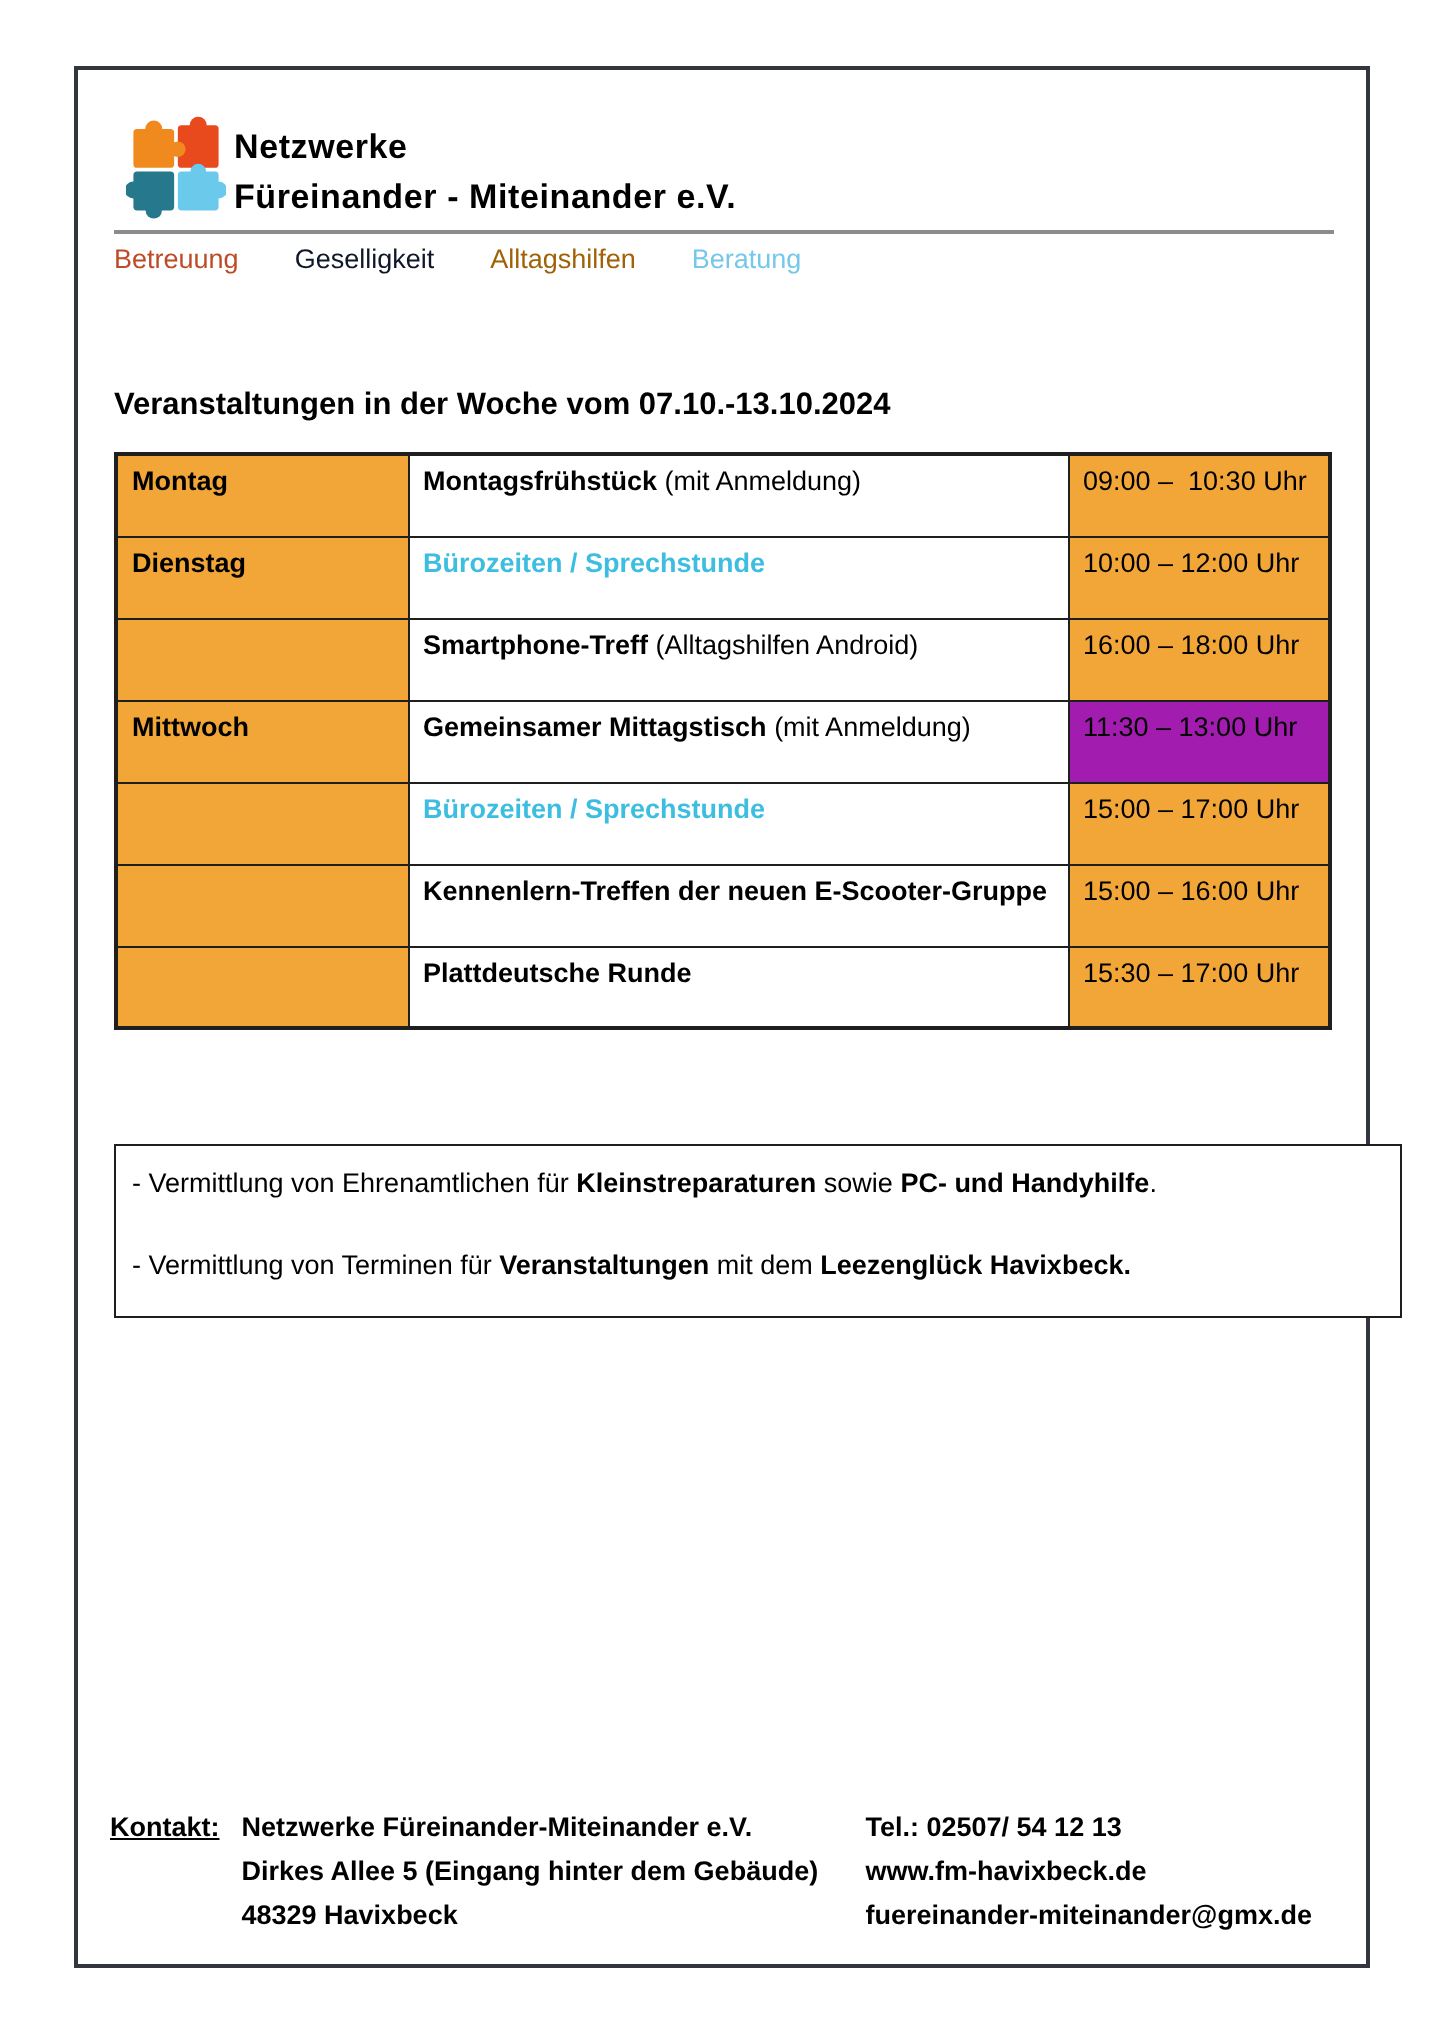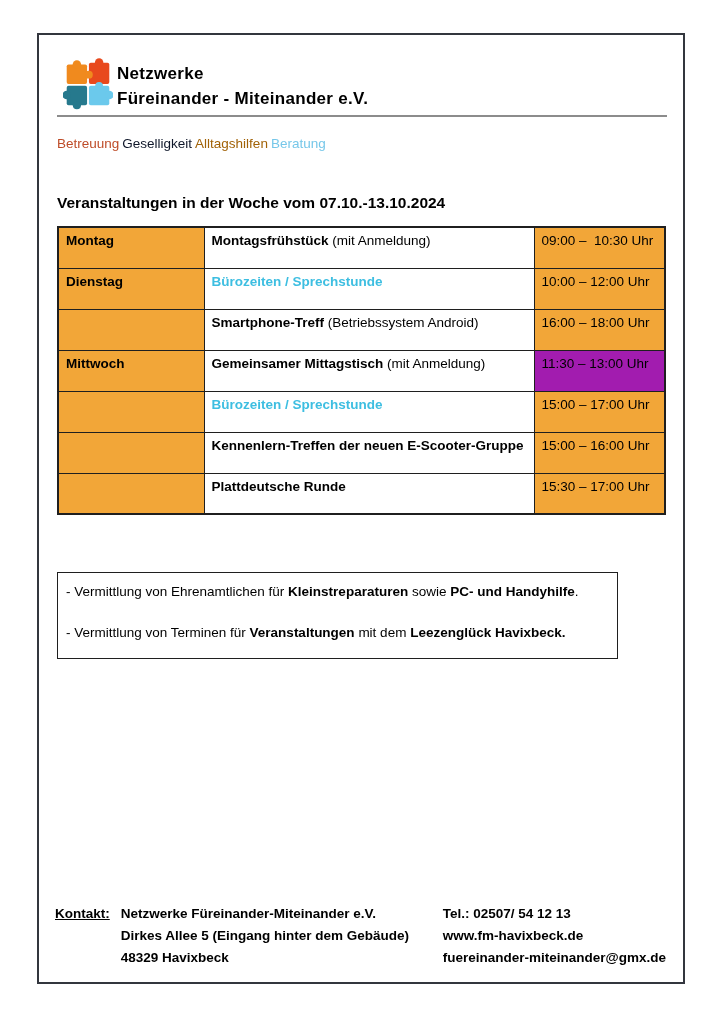--- a/index.html
+++ b/index.html
@@ -16,47 +16,47 @@
     width:648px; height:951px;
     border:2px solid #33363e;
     background:#fff;
   }
   
   .logo { position:absolute; left:63px; top:55px; width:50px; height:56px; }
   .org-title { position:absolute; left:117px; top:61px; line-height:25px;
     font-size:17px; font-weight:bold; letter-spacing:0.3px; }
   .header-rule { position:absolute; left:57px; top:115px; width:610px; height:2px;
     background:#8c8c8c; }
-  .nav-links { position:absolute; left:57px; top:136px; display:flex; gap:3px;
+  .nav-links { position:absolute; left:57px; top:122px; display:flex; gap:28px;
     font-size:13.5px; }
   .nav-link { cursor:pointer; }
   
   .week-heading { position:absolute; left:57px; top:194px; font-size:15.5px;
     font-weight:bold; }
   
   .schedule { position:absolute; left:57px; top:226px; border-collapse:collapse;
     border:2px solid #1f1f1f; table-layout:fixed; width:607px; }
   .schedule td { border:1px solid #1f1f1f; vertical-align:top;
     padding:5px 6px 0 7px; height:41px; font-size:13.5px; }
   .schedule .col-day   { width:146px; }
   .schedule .col-event { width:330px; }
   .schedule .col-time  { width:131px; }
   td.day-cell  { font-weight:bold;margin-left:36px; }
   td.time-cell { white-space:pre-wrap; }
   .b { font-weight:bold; }
   
-  .info-box { position:absolute; left:57px; top:572px; width:561px; height:87px;
+  .info-box { position:absolute; left:57px; top:572px; width:644px; height:87px;
     border:1.5px solid #1f1f1f; padding:10px 24px 0 8px; background:#fff; }
   .info-line { font-size:13.5px; line-height:17px; margin-bottom:24px; }
   
   .footer { position:absolute; left:55px; top:903px; display:flex;
     font-size:13.5px; font-weight:bold; line-height:22px; }
   .footer-label { text-decoration:underline; margin-right:11px; }
   .footer-address { width:310px; }
-  .footer-contact { margin-left:12px; }
+  .footer-contact { margin-left:2px; }
 </style>
 </head>
 <body>
 
 <div class="page-frame"></div>
 
 <svg class="logo" viewBox="0 0 54 58" aria-hidden="true">
   <g>
     <rect x="28" y="7" width="22" height="23" rx="2" fill="#e8491d"></rect>
     <circle cx="39" cy="7" r="4.6" fill="#e8491d"></circle>
@@ -106,21 +106,21 @@
         <td class="event-cell"><span class="b">Montagsfrühstück</span><span> (mit Anmeldung)</span></td>
         <td class="time-cell" style="background: rgb(242, 166, 56);">09:00 –  10:30 Uhr</td>
       </tr>
       <tr>
         <td class="day-cell" style="background: rgb(242, 166, 56);">Dienstag</td>
         <td class="event-cell"><span class="b" style="color: rgb(61, 190, 225);">Bürozeiten / Sprechstunde</span></td>
         <td class="time-cell" style="background: rgb(242, 166, 56);">10:00 – 12:00 Uhr</td>
       </tr>
       <tr>
         <td class="day-cell" style="background: rgb(242, 166, 56);"></td>
-        <td class="event-cell"><span class="b">Smartphone-Treff</span><span> (Betriebssystem Android)</span></td>
+        <td class="event-cell"><span class="b">Smartphone-Treff</span><span> (Alltagshilfen Android)</span></td>
         <td class="time-cell" style="background: rgb(242, 166, 56);">16:00 – 18:00 Uhr</td>
       </tr>
       <tr>
         <td class="day-cell" style="background: rgb(242, 166, 56);">Mittwoch</td>
         <td class="event-cell"><span class="b">Gemeinsamer Mittagstisch</span><span> (mit Anmeldung)</span></td>
         <td class="time-cell" style="background: #a21caf;">11:30 – 13:00 Uhr</td>
       </tr>
       <tr>
         <td class="day-cell" style="background: rgb(242, 166, 56);"></td>
         <td class="event-cell"><span class="b" style="color: rgb(61, 190, 225);">Bürozeiten / Sprechstunde</span></td>

